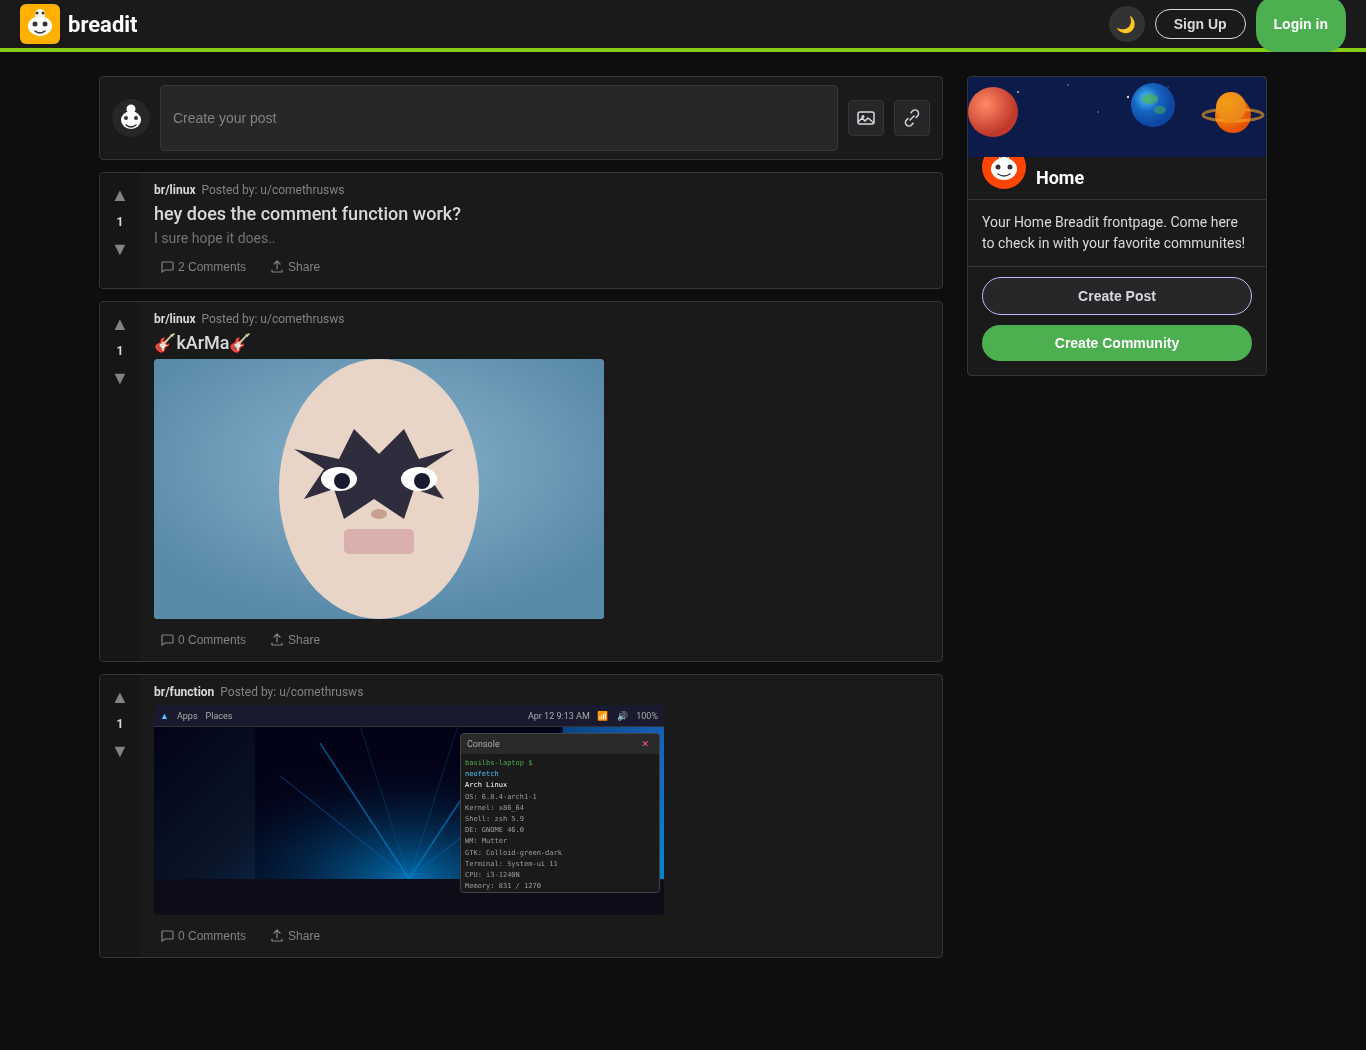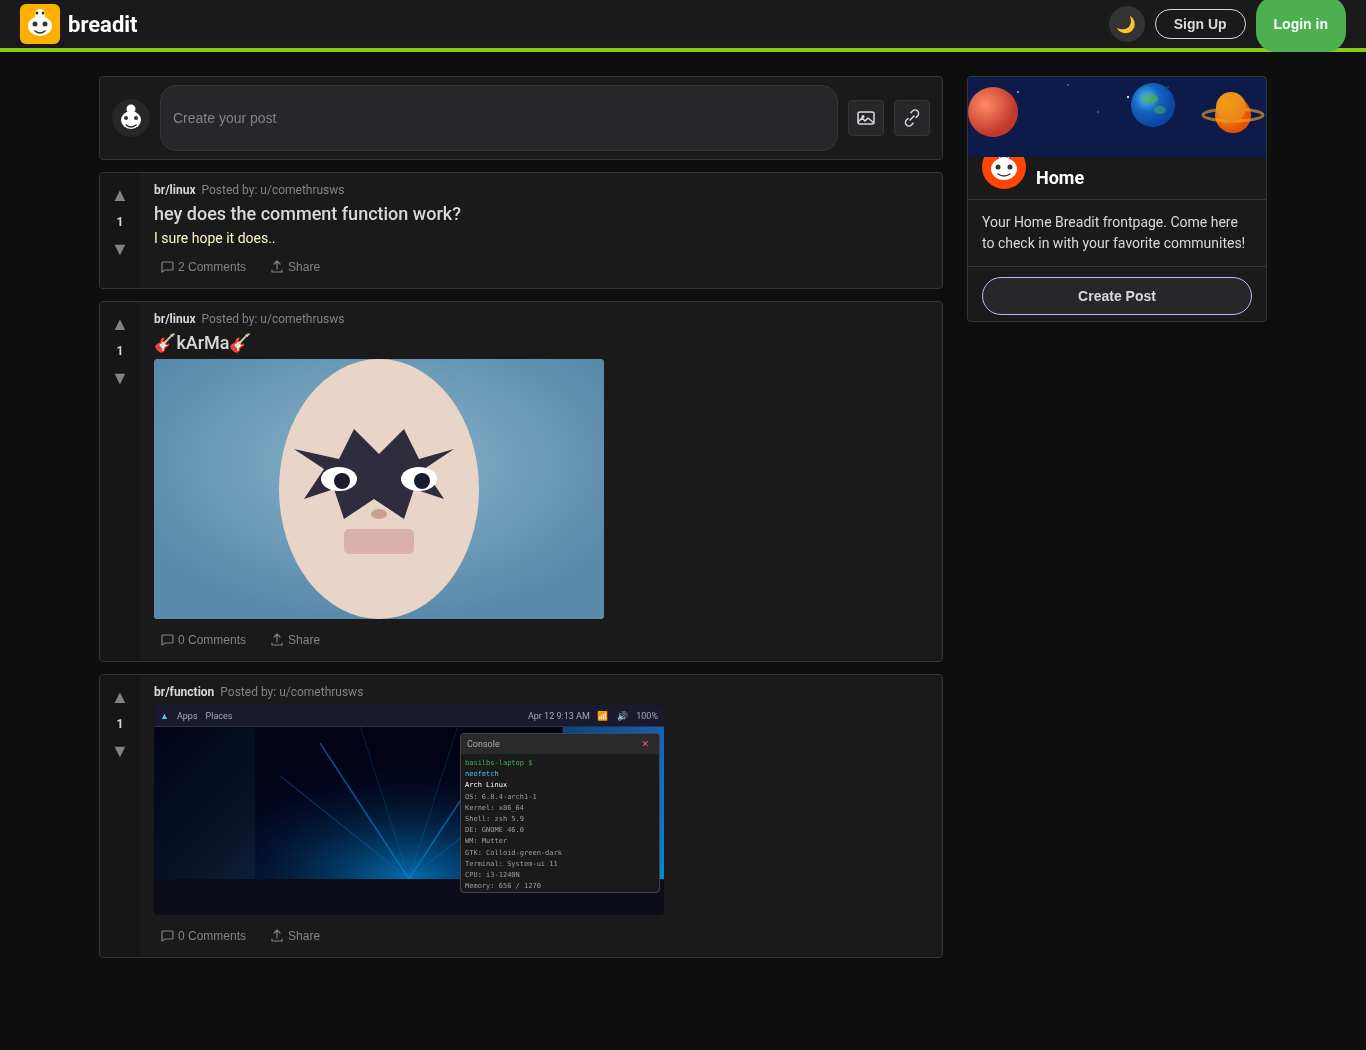--- a/index.html
+++ b/index.html
@@ -104,21 +104,21 @@
     }
     .create-post-avatar {
       width: 38px;
       height: 38px;
       flex-shrink: 0;
     }
     .create-post-input {
       flex: 1;
       background: #272729;
       border: 1px solid #343536;
-      border-radius: 16px;
+      border-radius: 4px;
       color: #d7dadc;
       padding: 24px 12px;
       font-size: 14px;
       outline: none;
     }
     .create-post-input::placeholder { color: #818384; }
     .create-post-btn {
       background: #272729;
       border: 1px solid #343536;
       border-radius: 4px;
@@ -189,21 +189,21 @@
       font-size: 12px;
     }
     .post-title {
       font-size: 18px;
       font-weight: 500;
       color: #d7dadc;
       margin-bottom: 6px;
     }
     .post-body {
       font-size: 14px;
-      color: #fef9c3;
+      color: #737373;
       margin-bottom: 10px;
     }
     .post-actions {
       display: flex;
       gap: 12px;
       align-items: flex-end;
     }
     .post-action-btn {
       background: none;
       border: none;
@@ -497,21 +497,21 @@
                 <div style="color:#4fc3f7;">neofetch</div>
                 <div style="color:#fff;">Arch Linux</div>
                 <div style="color:#9e9e9e;">OS: 6.8.4-arch1-1</div>
                 <div style="color:#9e9e9e;">Kernel: x86_64</div>
                 <div style="color:#9e9e9e;">Shell: zsh 5.9</div>
                 <div style="color:#9e9e9e;">DE: GNOME 46.0</div>
                 <div style="color:#9e9e9e;">WM: Mutter</div>
                 <div style="color:#9e9e9e;">GTK: Colloid-green-dark</div>
                 <div style="color:#9e9e9e;">Terminal: System-ui 11</div>
                 <div style="color:#9e9e9e;">CPU: i3-1240N</div>
-                <div style="color:#9e9e9e;">Memory: 656 / 1270</div>
+                <div style="color:#9e9e9e;">Memory: 831 / 1270</div>
               </div>
             </div>
           </div>
         </div>
         <div class="post-actions">
           <button class="post-action-btn">
             <svg width="14" height="14" viewBox="0 0 14 14" fill="none">
               <path d="M2 2h10a1 1 0 011 1v6a1 1 0 01-1 1H5l-3 2V3a1 1 0 011-1z" stroke="#818384" stroke-width="1.2" fill="none"></path>
             </svg>
             <span>0 Comments</span>
@@ -575,16 +575,17 @@
           <circle cx="28" cy="22" r="2.5" fill="#333"></circle>
           <path d="M16 29 Q22 33 28 29" stroke="#333" stroke-width="1.5" fill="none" stroke-linecap="round"></path>
           <circle cx="22" cy="12" r="5" fill="#fff"></circle>
           <circle cx="19" cy="11" r="1.5" fill="#333"></circle>
           <circle cx="25" cy="11" r="1.5" fill="#333"></circle>
         </svg>
         <span class="sidebar-title">Home</span>
       </div>
       <div class="sidebar-desc">Your Home Breadit frontpage. Come here to check in with your favorite communites!</div>
       <button class="sidebar-btn btn-create-post">Create Post</button>
+      <button class="sidebar-btn btn-create-community">Create Community</button>
     </div>
   </div>
 
 </div>
 
 </body></html>

